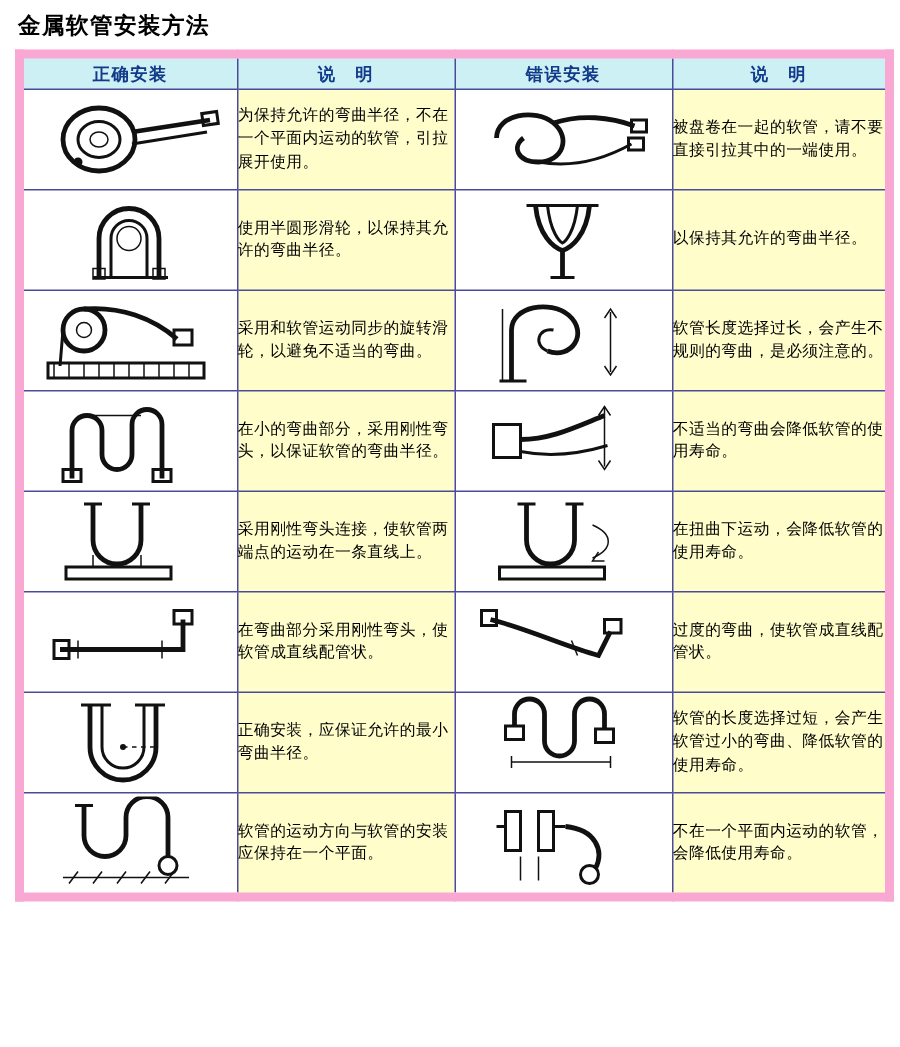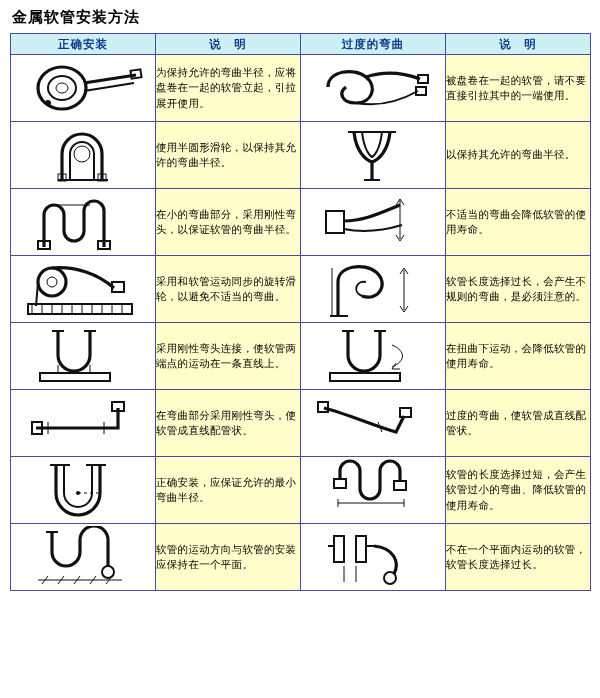--- a/index.html
+++ b/index.html
@@ -25,21 +25,21 @@
     font-size: 15px;
     font-weight: bold;
     letter-spacing: 1px;
     margin: 2px 0 6px 2px;
     color: #000;
   }
   table.hose-table {
     border-collapse: collapse;
     width: 580px;
     table-layout: fixed;
-    border: 1px solid #f9a8d4;
+    border: 6px solid #f9a8d4;
   }
   table.hose-table td, table.hose-table th {
     border: 1px solid #4a4a9a;
     padding: 0;
     vertical-align: middle;
   }
   thead th {
     background: #ccf0f4;
     color: #123a8a;
     font-size: 11.5px;
@@ -86,39 +86,39 @@
     <colgroup>
       <col class="c-img">
         <col class="c-txt">
         <col class="c-img">
         <col class="c-txt">
     </colgroup>
     <thead>
       <tr>
         <th>正确安装</th>
         <th>说　明</th>
-        <th>过度的弯曲</th>
+        <th>错误安装</th>
         <th>说　明</th>
       </tr>
     </thead>
     <tbody>
 
       <tr>
         <td class="img-cell">
           <svg class="figure" width="130" height="62" viewBox="0 0 130 62">
             <ellipse cx="44" cy="31" rx="24" ry="21" class="ln thick"></ellipse>
             <ellipse cx="44" cy="31" rx="14" ry="12" class="ln med"></ellipse>
             <ellipse cx="44" cy="31" rx="6" ry="5" class="ln thin"></ellipse>
             <path d="M66 26 L118 18" class="ln thick"></path>
             <path d="M66 34 L116 26" class="ln med"></path>
             <rect x="113" y="13" width="10" height="8" class="ln med" transform="rotate(-8 118 17)"></rect>
             <circle cx="30" cy="46" r="3" class="fil"></circle>
           </svg>
         </td>
-        <td class="txt-cell">为保持允许的弯曲半径，应将盘卷在一起的软管立起，引拉展开使用。</td>
+        <td class="txt-cell">为保持允许的弯曲半径，不在一个平面内运动的软管，引拉展开使用。</td>
         <td class="img-cell">
           <svg class="figure" width="130" height="62" viewBox="0 0 130 62">
             <path d="M20 30 C20 14, 46 10, 58 20 C70 30, 64 46, 48 46 C34 46, 30 36, 38 30" class="ln thick"></path>
             <path d="M58 20 C76 14, 96 16, 112 22" class="ln thick"></path>
             <path d="M48 46 C70 50, 92 44, 110 34" class="ln med"></path>
             <rect x="110" y="18" width="10" height="8" class="ln med"></rect>
             <rect x="108" y="30" width="10" height="8" class="ln med"></rect>
           </svg>
         </td>
         <td class="txt-cell">被盘卷在一起的软管，请不要直接引拉其中的一端使用。</td>
@@ -139,43 +139,20 @@
         <td class="img-cell">
           <svg class="figure" width="130" height="62" viewBox="0 0 130 62">
             <path d="M46 8 C48 28, 58 36, 64 38 C70 36, 80 28, 82 8" class="ln thick"></path>
             <path d="M54 8 C56 26, 62 32, 64 33 C66 32, 72 26, 74 8" class="ln med"></path>
             <line x1="40" y1="8" x2="88" y2="8" class="ln med"></line>
             <line x1="64" y1="38" x2="64" y2="56" class="ln thick"></line>
             <line x1="56" y1="56" x2="72" y2="56" class="ln med"></line>
           </svg>
         </td>
         <td class="txt-cell">以保持其允许的弯曲半径。</td>
-      </tr>
-
-      <tr>
-        <td class="img-cell">
-          <svg class="figure" width="130" height="62" viewBox="0 0 130 62">
-            <path d="M26 56 L26 24 A10 10 0 0 1 46 24 L46 40 A10 10 0 0 0 66 40 L66 20 A10 10 0 0 1 86 20 L86 56" class="ln thick"></path>
-            <rect x="20" y="50" width="12" height="8" class="ln med"></rect>
-            <rect x="80" y="50" width="12" height="8" class="ln med"></rect>
-            <line x1="40" y1="14" x2="72" y2="14" class="ln thin"></line>
-          </svg>
-        </td>
-        <td class="txt-cell">在小的弯曲部分，采用刚性弯头，以保证软管的弯曲半径。</td>
-        <td class="img-cell">
-          <svg class="figure" width="130" height="62" viewBox="0 0 130 62">
-            <rect x="18" y="20" width="18" height="22" class="ln med"></rect>
-            <path d="M36 30 C56 30, 72 22, 92 14" class="ln thick"></path>
-            <path d="M36 38 C56 42, 74 40, 94 34" class="ln med"></path>
-            <line x1="92" y1="8" x2="92" y2="48" class="ln thin"></line>
-            <path d="M88 44 L92 50 L96 44" class="ln thin"></path>
-            <path d="M88 14 L92 8 L96 14" class="ln thin"></path>
-          </svg>
-        </td>
-        <td class="txt-cell">不适当的弯曲会降低软管的使用寿命。</td>
       </tr>
 
       <tr>
         <td class="img-cell">
           <svg class="figure" width="130" height="62" viewBox="0 0 130 62">
             <circle cx="34" cy="24" r="14" class="ln thick"></circle>
             <circle cx="34" cy="24" r="5" class="ln thin"></circle>
             <path d="M34 10 C58 8, 80 16, 96 30" class="ln thick"></path>
             <path d="M20 24 L18 48" class="ln med"></path>
             <rect x="10" y="46" width="104" height="10" class="ln med"></rect>
@@ -200,20 +177,43 @@
             <line x1="22" y1="58" x2="40" y2="58" class="ln med"></line>
             <line x1="24" y1="10" x2="24" y2="58" class="ln thin"></line>
             <path d="M96 12 L96 52" class="ln thin"></path>
             <path d="M92 16 L96 10 L100 16" class="ln thin"></path>
             <path d="M92 48 L96 54 L100 48" class="ln thin"></path>
           </svg>
         </td>
         <td class="txt-cell">软管长度选择过长，会产生不规则的弯曲，是必须注意的。</td>
       </tr>
 
+      <tr>
+        <td class="img-cell">
+          <svg class="figure" width="130" height="62" viewBox="0 0 130 62">
+            <path d="M26 56 L26 24 A10 10 0 0 1 46 24 L46 40 A10 10 0 0 0 66 40 L66 20 A10 10 0 0 1 86 20 L86 56" class="ln thick"></path>
+            <rect x="20" y="50" width="12" height="8" class="ln med"></rect>
+            <rect x="80" y="50" width="12" height="8" class="ln med"></rect>
+            <line x1="40" y1="14" x2="72" y2="14" class="ln thin"></line>
+          </svg>
+        </td>
+        <td class="txt-cell">在小的弯曲部分，采用刚性弯头，以保证软管的弯曲半径。</td>
+        <td class="img-cell">
+          <svg class="figure" width="130" height="62" viewBox="0 0 130 62">
+            <rect x="18" y="20" width="18" height="22" class="ln med"></rect>
+            <path d="M36 30 C56 30, 72 22, 92 14" class="ln thick"></path>
+            <path d="M36 38 C56 42, 74 40, 94 34" class="ln med"></path>
+            <line x1="92" y1="8" x2="92" y2="48" class="ln thin"></line>
+            <path d="M88 44 L92 50 L96 44" class="ln thin"></path>
+            <path d="M88 14 L92 8 L96 14" class="ln thin"></path>
+          </svg>
+        </td>
+        <td class="txt-cell">不适当的弯曲会降低软管的使用寿命。</td>
+      </tr>
+
 
       <tr>
         <td class="img-cell">
           <svg class="figure" width="130" height="62" viewBox="0 0 130 62">
             <path d="M40 6 L40 30 A16 16 0 0 0 72 30 L72 6" class="ln thick"></path>
             <line x1="34" y1="6" x2="46" y2="6" class="ln med"></line>
             <line x1="66" y1="6" x2="78" y2="6" class="ln med"></line>
             <rect x="22" y="48" width="70" height="8" class="ln med"></rect>
             <line x1="40" y1="40" x2="40" y2="48" class="ln thin"></line>
             <line x1="72" y1="40" x2="72" y2="48" class="ln thin"></line>
@@ -300,18 +300,18 @@
             <rect x="26" y="10" width="10" height="26" class="ln med"></rect>
             <rect x="48" y="10" width="10" height="26" class="ln med"></rect>
             <line x1="20" y1="20" x2="26" y2="20" class="ln med"></line>
             <line x1="58" y1="20" x2="66" y2="20" class="ln med"></line>
             <path d="M66 20 C86 22, 92 36, 86 48" class="ln thick"></path>
             <circle cx="82" cy="52" r="6" class="ln med"></circle>
             <line x1="36" y1="40" x2="36" y2="56" class="ln thin"></line>
             <line x1="48" y1="40" x2="48" y2="56" class="ln thin"></line>
           </svg>
         </td>
-        <td class="txt-cell">不在一个平面内运动的软管，软管长度选择过长。</td>
+        <td class="txt-cell">不在一个平面内运动的软管，会降低使用寿命。</td>
       </tr>
 
     </tbody>
   </table>
 </div>
 
 </body></html>

